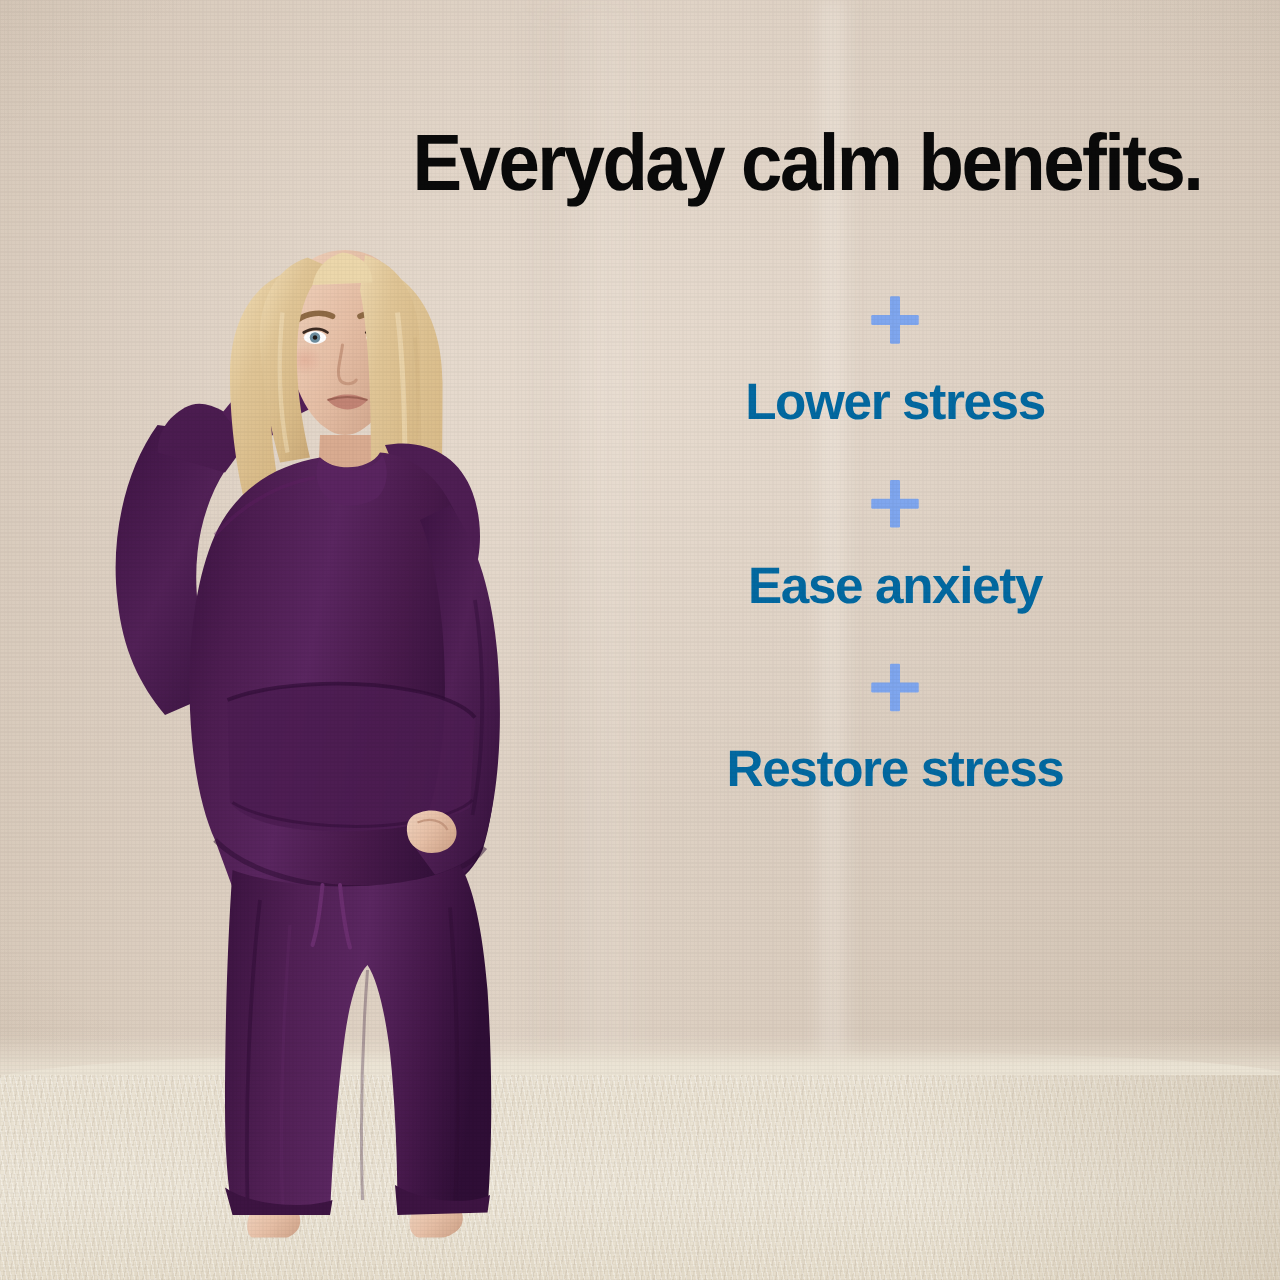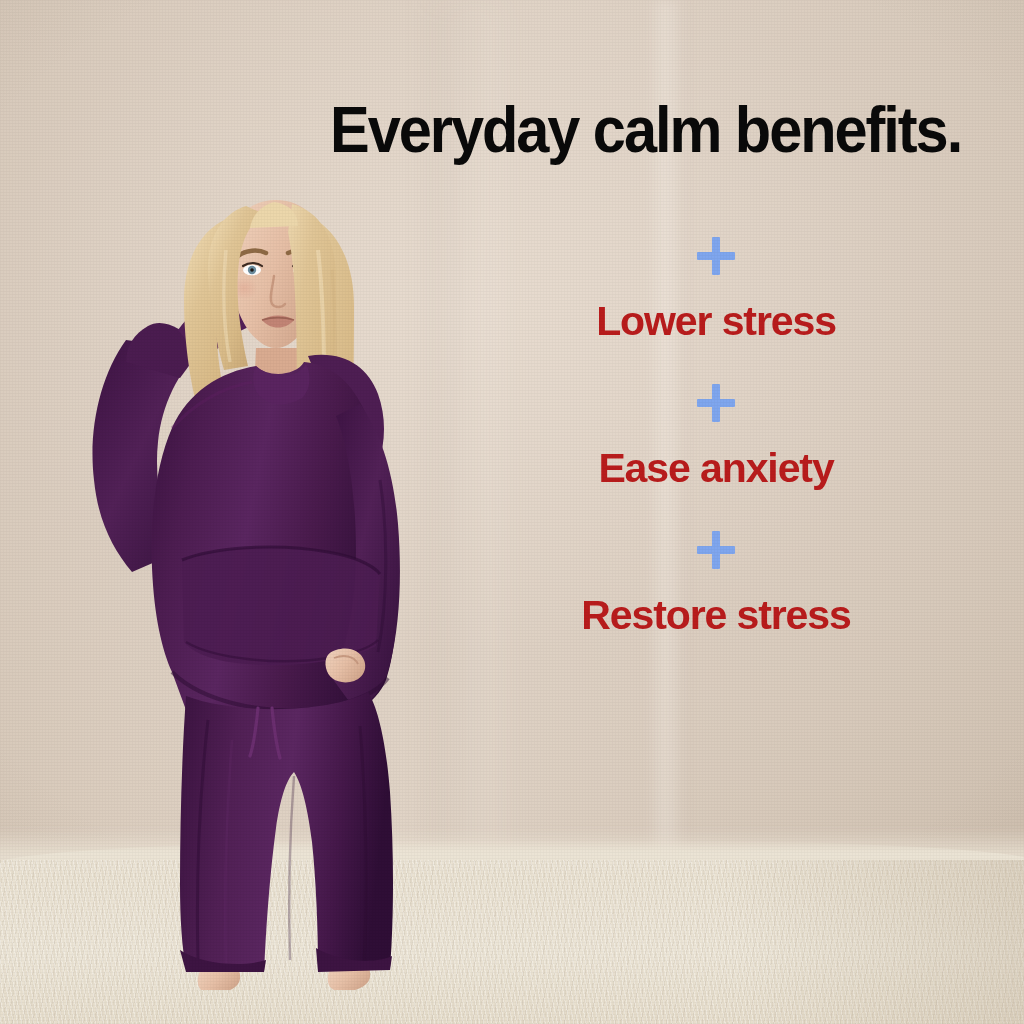--- a/index.html
+++ b/index.html
@@ -153,21 +153,21 @@
   }
   .plus-icon::after {
     left: 1px; top: 16px;
     width: 38px; height: 8px;
   }
   .benefit-label {
     margin-top: 22px;
     font-size: 41px;
     font-weight: 700;
     letter-spacing: -1.1px;
-    color: #b91c1c;
+    color: #0369a1;
     white-space: nowrap;
   }
   .benefit + .benefit { margin-top: 38px; justify-content: space-between; }
 
   
   .grain {
     position: absolute;
     inset: 0;
     pointer-events: none;
     opacity: 0.05;

